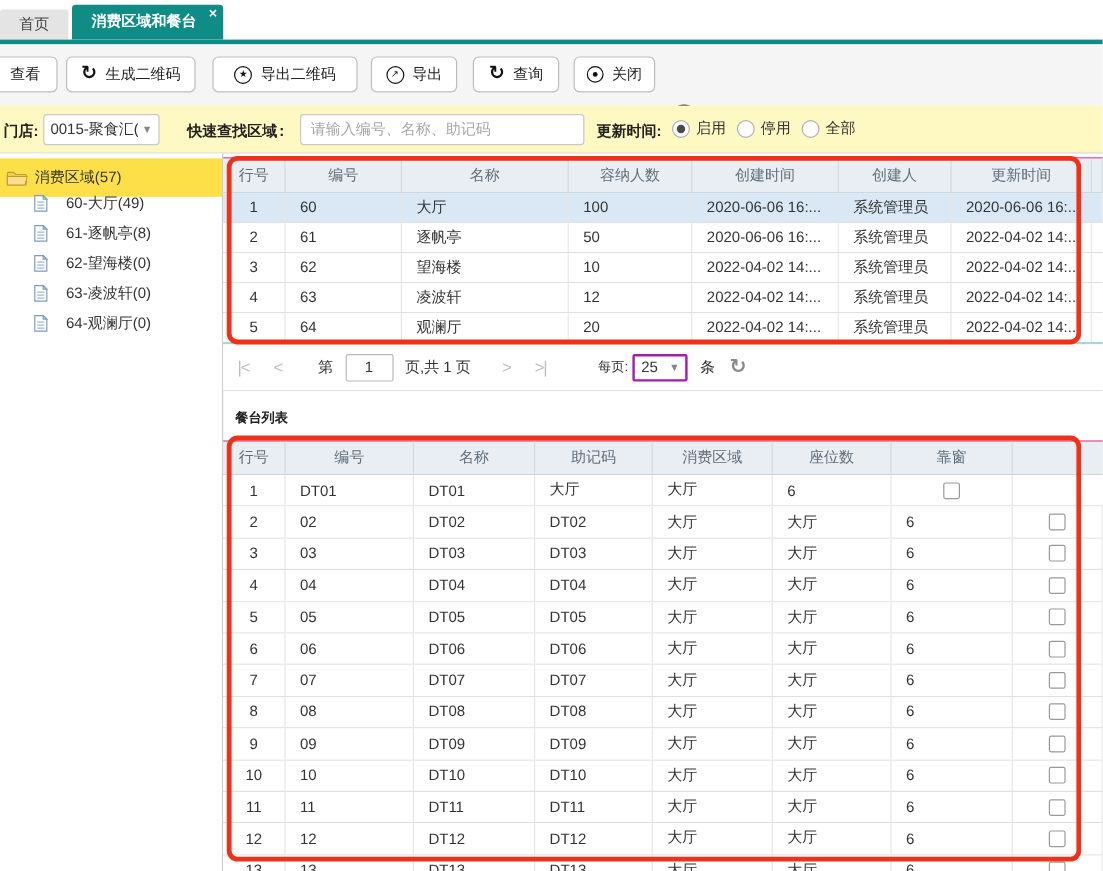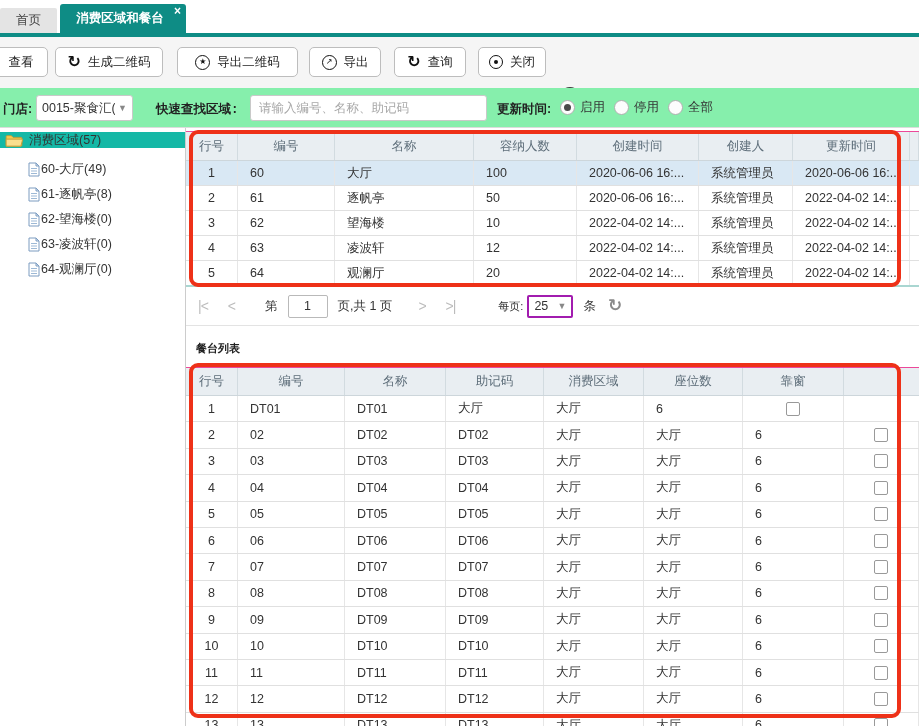--- a/index.html
+++ b/index.html
@@ -34,41 +34,41 @@
   .help-btn { position:absolute; left:558px; top:50px; width:24px; height:24px; border:2px solid #3c3c3c;
     border-radius:50%; background:#fff; display:flex; align-items:center; justify-content:center;
     font-weight:bold; font-size:13px; color:#222; }
   .ico-arrow { font-size:16px; font-weight:bold; color:#111; line-height:14px; }
   .ico-circle { width:15px; height:15px; border:1.5px solid #111; border-radius:50%;
     display:flex; align-items:center; justify-content:center; font-size:8px; color:#111; line-height:8px; }
   .ico-dot { width:14px; height:14px; border:1.5px solid #111; border-radius:50%;
     display:flex; align-items:center; justify-content:center; }
   .ico-dot::before { content:""; width:4px; height:4px; background:#111; border-radius:50%; }
   
-  .filterbar { position:absolute; top:88px; left:0; width:919px; height:40px; background:#86efac;
+  .filterbar { position:absolute; top:88px; left:0; width:919px; height:40px; background:#fef9c3;
     border-bottom:1px solid #dcdcdc; }
   .f-label { position:absolute; top:13px; font-weight:bold; color:#222; white-space:nowrap; }
   .store-select { position:absolute; left:36px; top:7px; width:97px; height:26px; border:1px solid #c9c9c9;
     border-radius:3px; background:#fff; display:flex; align-items:center; padding:0 5px; gap:3px; }
   .store-value { flex:1; white-space:nowrap; overflow:hidden;text-align:center; }
   .caret { color:#888; font-size:9px; }
   .search-input { position:absolute; left:250px; top:7px; width:237px; height:26px; border:1px solid #c9c9c9;
     border-radius:3px; padding:0 8px; font-size:12.5px; font-family:inherit; color:#333; outline:none; }
   .search-input::placeholder { color:#a8a8a8; }
   .radio-item { position:absolute; top:11px; display:flex; align-items:center; gap:5px; }
   .radio-circle { width:15px; height:15px; border:1px solid #b0b0b0; border-radius:50%; background:#fdfdfd;
     display:flex; align-items:center; justify-content:center; }
   .radio-item.selected .radio-circle::before { content:""; width:7px; height:7px; border-radius:50%; background:#4a4a4a; }
   
   .sidebar { position:absolute; left:0; top:128px; width:186px; height:598px; background:#fff;
     border-right:1px solid #ccc; }
-  .tree-root { position:absolute; left:0; top:4px; width:185px; height:16px; background:#14b8a6;
+  .tree-root { position:absolute; left:0; top:4px; width:185px; height:32px; background:#fde047;
     display:flex; align-items:center; gap:6px; padding-left:5px; }
   .tree-items { position:absolute; left:0; top:29px; width:185px; }
-  .tree-item { height:25px; display:flex; align-items:center; gap:1px; padding-left:28px; }
+  .tree-item { height:25px; display:flex; align-items:center; gap:15px; padding-left:28px; }
   
   .cols1 { display:grid; grid-template-columns:52px 97px 139px 103px 122px 94px 117px 1fr; }
   .cols2 { display:grid; grid-template-columns:52px 107px 101px 98px 100px 99px 101px 1fr; }
   .thead { position:absolute; left:186px; width:733px; background:#e9eef2;
     border-top:1px solid #ec4899; border-bottom:1px solid #cdd6db; }
   .t1-head { top:131px; height:30px; }
   .t2-head { top:367px; height:29px; }
   .hcell { display:flex; align-items:center; justify-content:center; color:#5e6e7a;
     border-right:1px solid #d2dbe0; overflow:hidden; white-space:nowrap; }
   .tbody { position:absolute; left:186px; width:733px; background:#fff; }

